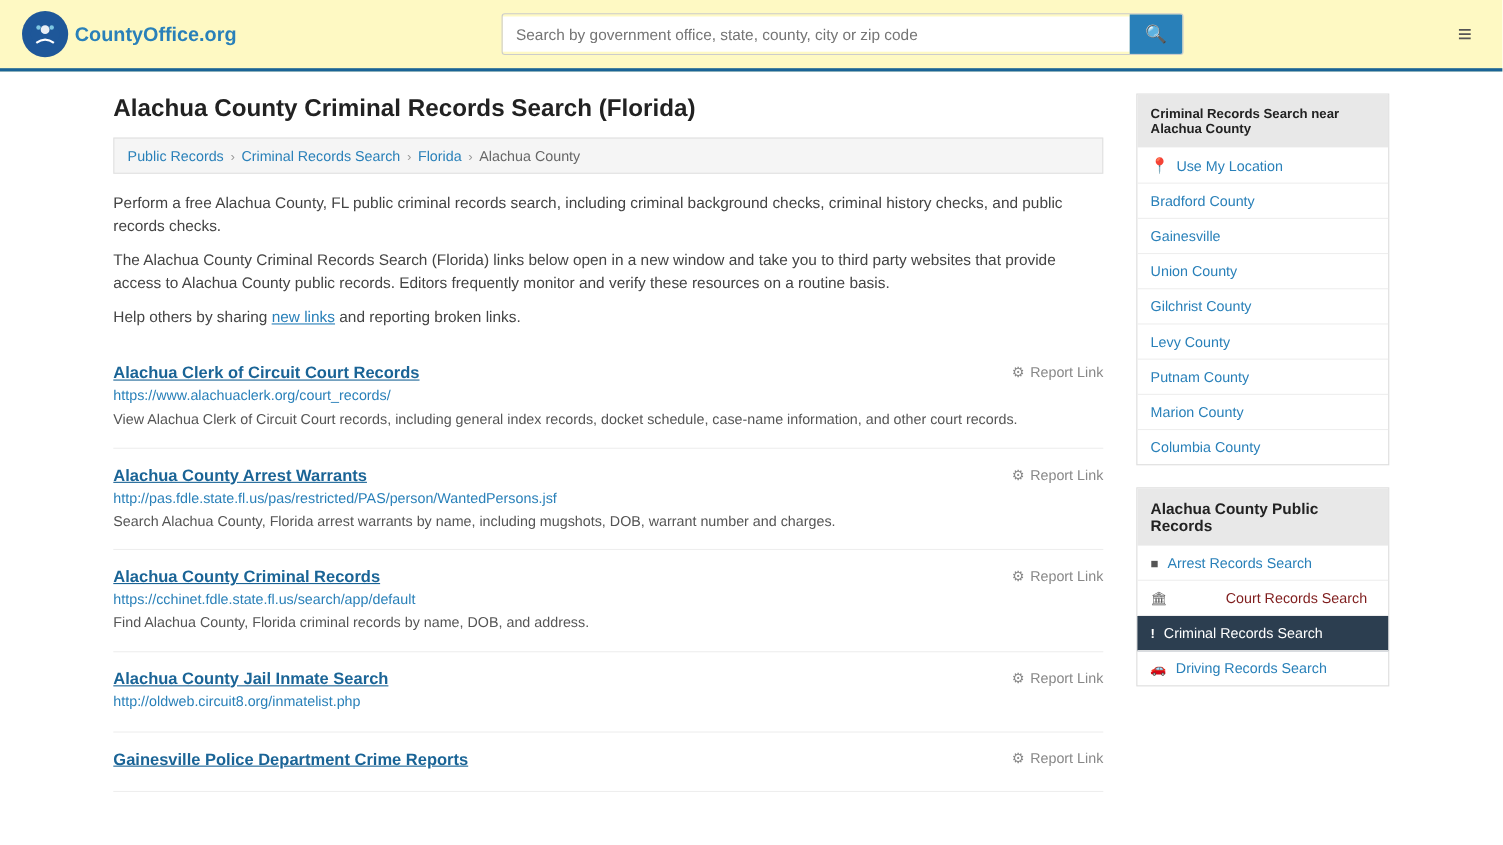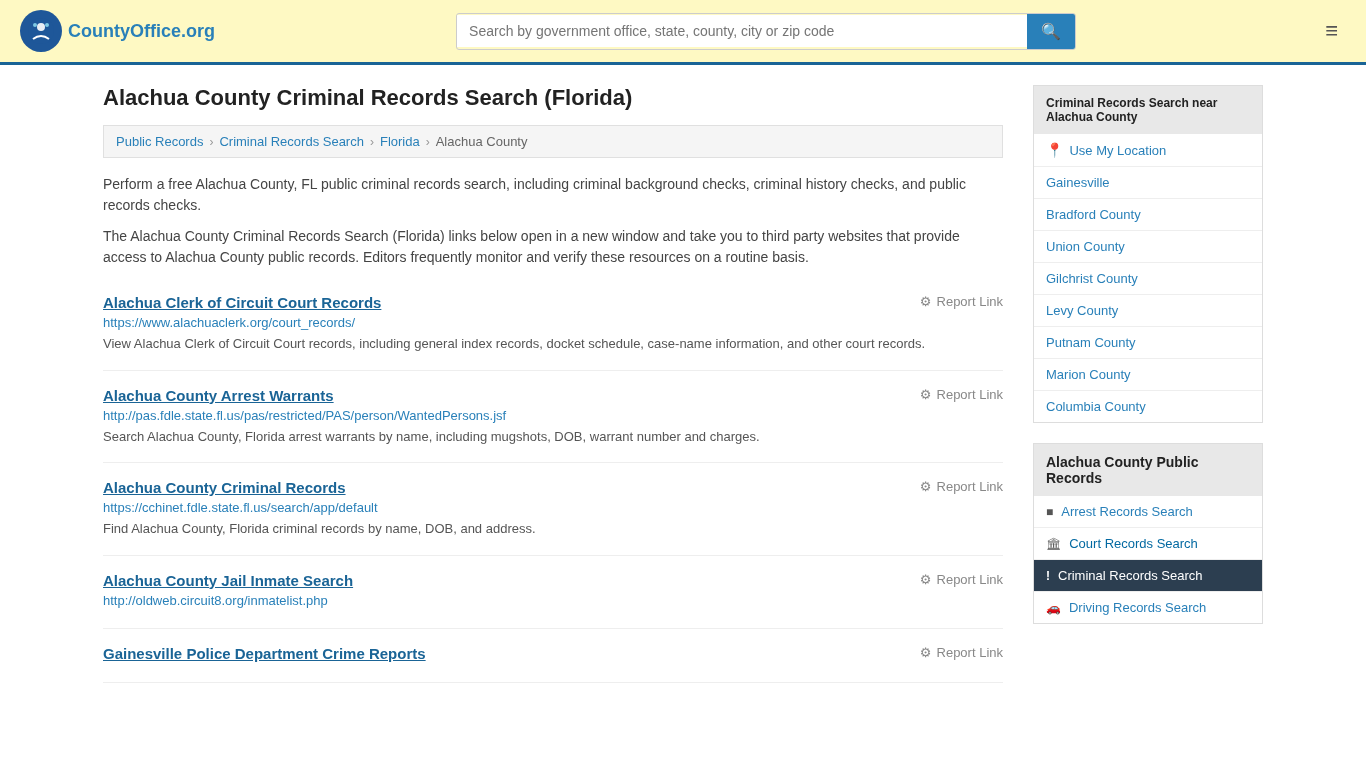--- a/index.html
+++ b/index.html
@@ -199,20 +199,25 @@
       <span class="breadcrumb-sep">›</span>
       <a href="#" style="color:#2980b9;text-decoration:none;">Criminal Records Search</a>
       <span class="breadcrumb-sep">›</span>
       <a href="#" style="color:#2980b9;text-decoration:none;">Florida</a>
       <span class="breadcrumb-sep">›</span>
       <span>Alachua County</span>
     </div>
 
     <p class="description" style="font-size:14px;color:#444;margin-bottom:10px;line-height:1.5;">Perform a free Alachua County, FL public criminal records search, including criminal background checks, criminal history checks, and public records checks.</p>
     <p class="description" style="font-size:14px;color:#444;margin-bottom:10px;line-height:1.5;">The Alachua County Criminal Records Search (Florida) links below open in a new window and take you to third party websites that provide access to Alachua County public records. Editors frequently monitor and verify these resources on a routine basis.</p>
+    <p class="description" style="font-size:14px;color:#444;margin-bottom:16px;line-height:1.5;">
+      <span>Help others by sharing</span>
+      <a href="#" style="color:#2980b9;"> <span>new links</span></a>
+      <span>and reporting broken links.</span>
+    </p>
 
     <div id="records-list">
 
       <div class="record-item" style="border-bottom:1px solid #eee;padding:16px 0;">
         <div class="record-header" style="display:flex;justify-content:space-between;align-items:flex-start;margin-bottom:4px;">
           <a href="#" style="font-size:15px;font-weight:bold;color:#1a6496;text-decoration:underline;">Alachua Clerk of Circuit Court Records</a>
           <div class="report-link" style="display:flex;align-items:center;gap:5px;font-size:13px;color:#888;cursor:pointer;white-space:nowrap;margin-left:10px;">
             <span>⚙</span>
             <span>Report Link</span>
           </div>
@@ -273,24 +278,24 @@
 
     <div class="sidebar-section" style="margin-bottom:20px;border:1px solid #ddd;">
       <div class="sidebar-section-title" style="background:#e8e8e8;padding:10px 12px;font-size:12px;font-weight:bold;color:#222;">Criminal Records Search near Alachua County</div>
       <ul class="sidebar-list" style="list-style:none;">
 
         <li style="border-bottom:1px solid #eee;padding:8px 12px;display:flex;align-items:center;gap:6px;">
           <span style="color:#2c3e50;font-size:14px;">📍</span>
           <a href="#" style="color:#2980b9;text-decoration:none;font-size:13px;">Use My Location</a>
         </li>
         <li style="border-bottom:1px solid #eee;padding:8px 12px;">
+          <a href="#" style="color:#2980b9;text-decoration:none;font-size:13px;">Bradford County</a>
+        </li>
+        <li style="border-bottom:1px solid #eee;padding:8px 12px;">
           <a href="#" style="color:#2980b9;text-decoration:none;font-size:13px;">Gainesville</a>
-        </li>
-        <li style="border-bottom:1px solid #eee;padding:8px 12px;">
-          <a href="#" style="color:#2980b9;text-decoration:none;font-size:13px;">Bradford County</a>
         </li>
         <li style="border-bottom:1px solid #eee;padding:8px 12px;">
           <a href="#" style="color:#2980b9;text-decoration:none;font-size:13px;">Union County</a>
         </li>
         <li style="border-bottom:1px solid #eee;padding:8px 12px;">
           <a href="#" style="color:#2980b9;text-decoration:none;font-size:13px;">Gilchrist County</a>
         </li>
         <li style="border-bottom:1px solid #eee;padding:8px 12px;">
           <a href="#" style="color:#2980b9;text-decoration:none;font-size:13px;">Levy County</a>
         </li>
@@ -308,21 +313,21 @@
 
     <div class="sidebar-section" style="border:1px solid #ddd;">
       <div class="sidebar-section-title" style="background:#e8e8e8;padding:10px 12px;font-size:14px;font-weight:bold;color:#222;">Alachua County Public Records</div>
       <ul style="list-style:none;">
         <li style="border-bottom:1px solid #eee;padding:8px 12px;display:flex;align-items:center;gap:8px;font-size:13px;">
           <span style="font-size:12px;color:#555;">■</span>
           <a href="#" style="color:#2980b9;text-decoration:none;">Arrest Records Search</a>
         </li>
         <li style="border-bottom:1px solid #eee;padding:8px 12px;display:flex;align-items:center;gap:8px;font-size:13px;">
           <span style="font-size:12px;color:#555;">🏛</span>
-          <a href="#" style="color:#0369a1;text-decoration:none;">Court Records Search</a>
+          <a href="#" style="color:#7f1d1d;text-decoration:none;margin-left:45px;">Court Records Search</a>
         </li>
         <li style="border-bottom:1px solid #eee;padding:8px 12px;display:flex;align-items:center;gap:8px;font-size:13px;background:#2c3e50;color:#fff;">
           <span style="font-size:12px;color:#fff;font-weight:bold;">!</span>
           <a href="#" style="color:#fff;text-decoration:none;">Criminal Records Search</a>
         </li>
         <li style="padding:8px 12px;display:flex;align-items:center;gap:8px;font-size:13px;">
           <span style="font-size:12px;color:#555;">🚗</span>
           <a href="#" style="color:#2980b9;text-decoration:none;">Driving Records Search</a>
         </li>
       </ul>

